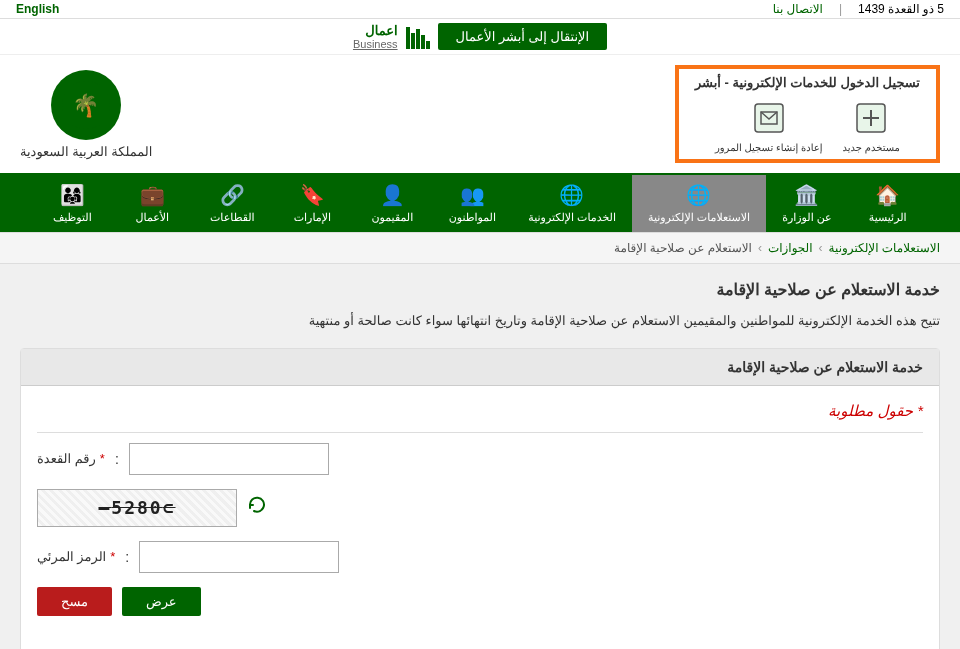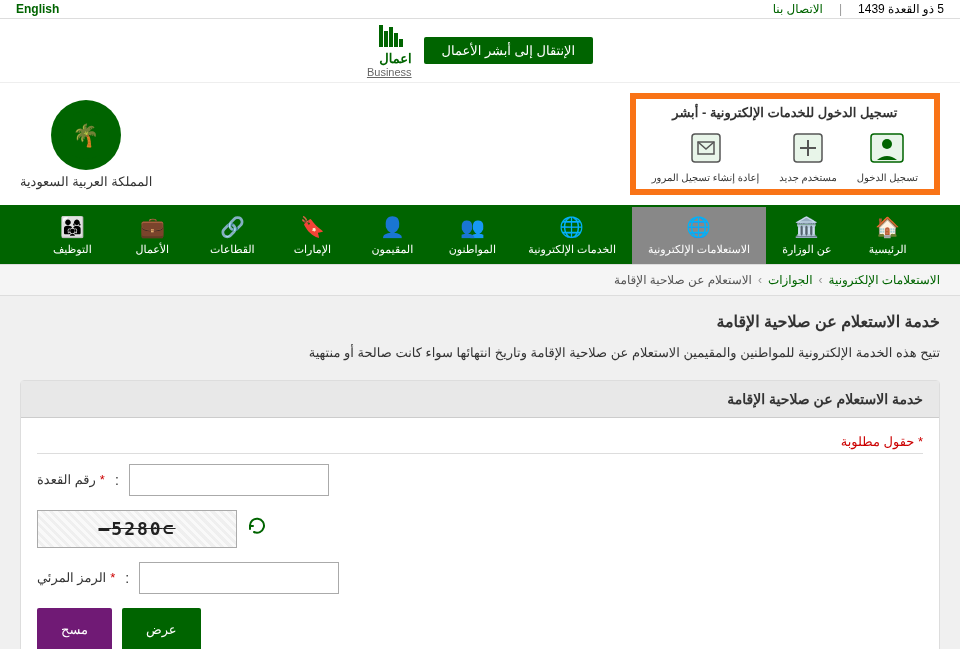--- a/index.html
+++ b/index.html
@@ -21,41 +21,40 @@
       padding: 6px 18px;
       font-size: 13px;
       cursor: pointer;
       border-radius: 2px;
       margin-left: 8px;
     }
     .business-logo {
       display: flex;
       align-items: center;
       gap: 4px;
-      flex-direction: column;
     }
     .business-logo .bar-chart {
       display: flex; align-items: flex-end; gap: 1px; height: 24px;
     }
     .business-logo .bar-chart span {
       display: inline-block; width: 4px; background: #006400;
     }
     .business-logo .emaal-text { color: #006400; font-weight: bold; font-size: 13px; }
     .business-logo .business-text { color: #666; font-size: 11px; text-decoration: underline; }
 
     
     .header {
       background: #fff;
       padding: 10px 20px;
       display: flex;
       align-items: center;
       justify-content: space-between;
       border-bottom: 2px solid #006400;
     }
-    .login-section { display: flex; flex-direction: column; align-items: center; border: 6px solid #f97316; padding: 6px 16px; text-align: center; }
+    .login-section { display: flex; flex-direction: column; align-items: center; border: 4px solid #f97316; padding: 6px 16px; text-align: center; }
     .login-title { font-size: 13px; color: #333; font-weight: bold; margin-bottom: 8px; }
     .login-icons { display: flex; gap: 20px; }
     .login-icon-item { display: flex; flex-direction: column; align-items: center; gap: 4px; cursor: pointer; }
     .login-icon-item .icon-box {
       width: 40px; height: 40px; display: flex; align-items: center; justify-content: center;
     }
     .login-icon-item span { font-size: 11px; color: #333; }
 
     
     .logo-area { display: flex; flex-direction: column; align-items: center; }
@@ -119,23 +118,24 @@
       border-bottom: 1px solid #ccc;
       padding: 10px 16px;
       font-size: 14px;
       font-weight: bold;
       color: #333;
       text-align: right;
     }
     .form-card-body { padding: 16px; }
     .required-note {
       text-align: right;
-      font-size: 13px;
+      font-size: 15px;
       color: #c00;
-      margin-bottom: 4px;
+      margin-bottom: 12px;
+      font-style: italic;
     }
     .required-note span { color: #c00; }
 
     .form-row {
       display: flex;
       align-items: center;
       justify-content: flex-end;
       margin-bottom: 14px;
       gap: 10px;
     }
@@ -173,22 +173,22 @@
     }
     .form-buttons {
       display: flex; justify-content: flex-end; gap: 10px; margin-top: 8px;
       padding-right: 16px;
     }
     .btn-display {
       background: #006400; color: #fff; border: none;
       padding: 7px 24px; font-size: 13px; cursor: pointer; border-radius: 2px;
     }
     .btn-clear {
-      background: #701a75; color: #fff; border: none;
-      padding: 14px 24px; font-size: 13px; cursor: pointer; border-radius: 2px;
+      background: #b91c1c; color: #fff; border: none;
+      padding: 7px 24px; font-size: 13px; cursor: pointer; border-radius: 2px;
     }
 
     
     .separator { border: none; border-top: 1px solid #ddd; margin: 0 0 10px 0; }
 
     
     .top-combo {
       background: #fff;
       padding: 2px 16px;
       display: flex;
@@ -235,30 +235,20 @@
       <span class="business-text">Business</span>
     </div>
   </div>
 </div>
 
 <div class="header">
 
   <div class="login-section">
     <div class="login-title">تسجيل الدخول للخدمات الإلكترونية - أبشر</div>
     <div class="login-icons">
-      <div class="login-icon-item">
-        <div class="icon-box">
-          <svg width="36" height="36" viewBox="0 0 36 36" fill="none">
-            <rect x="2" y="4" width="32" height="28" rx="3" fill="#e8f5e9" stroke="#006400" stroke-width="1.5"></rect>
-            <circle cx="18" cy="14" r="5" fill="#006400"></circle>
-            <path d="M8 30 Q18 22 28 30" fill="#006400"></path>
-          </svg>
-        </div>
-        <span style="font-size:10px;color:#333;">تسجيل الدخول</span>
-      </div>
       <div class="login-icon-item">
         <div class="icon-box">
           <svg width="36" height="36" viewBox="0 0 36 36" fill="none">
             <rect x="4" y="4" width="28" height="28" rx="3" fill="#e8f5e9" stroke="#555" stroke-width="1.5"></rect>
             <line x1="18" y1="10" x2="18" y2="26" stroke="#555" stroke-width="2"></line>
             <line x1="10" y1="18" x2="26" y2="18" stroke="#555" stroke-width="2"></line>
           </svg>
         </div>
         <span style="font-size:10px;color:#333;">مستخدم جديد</span>
       </div>

